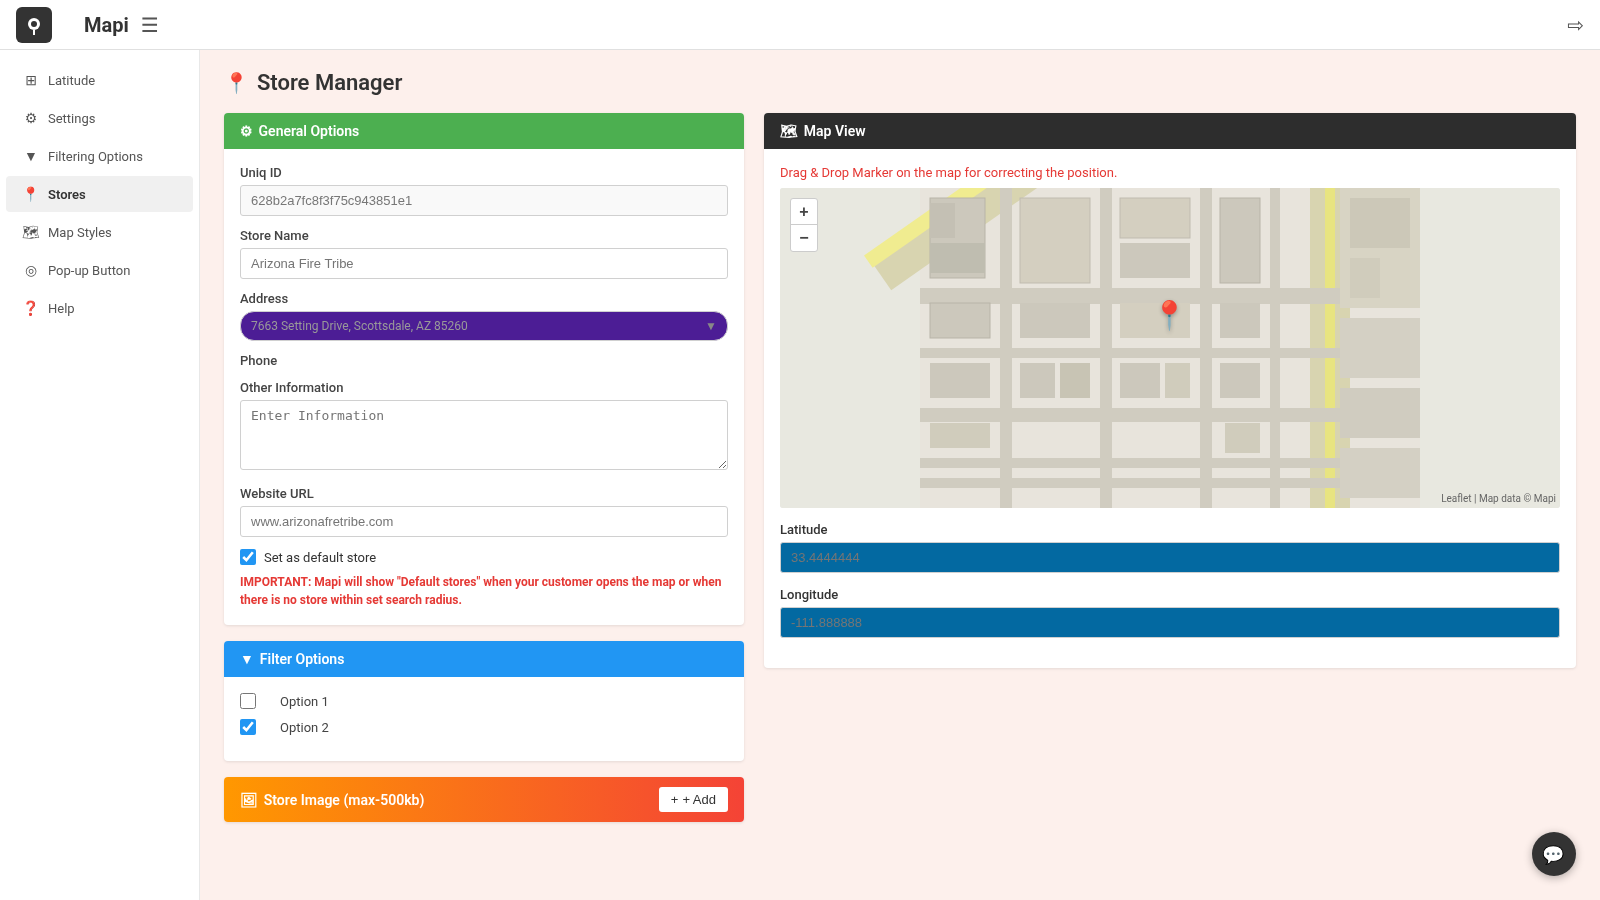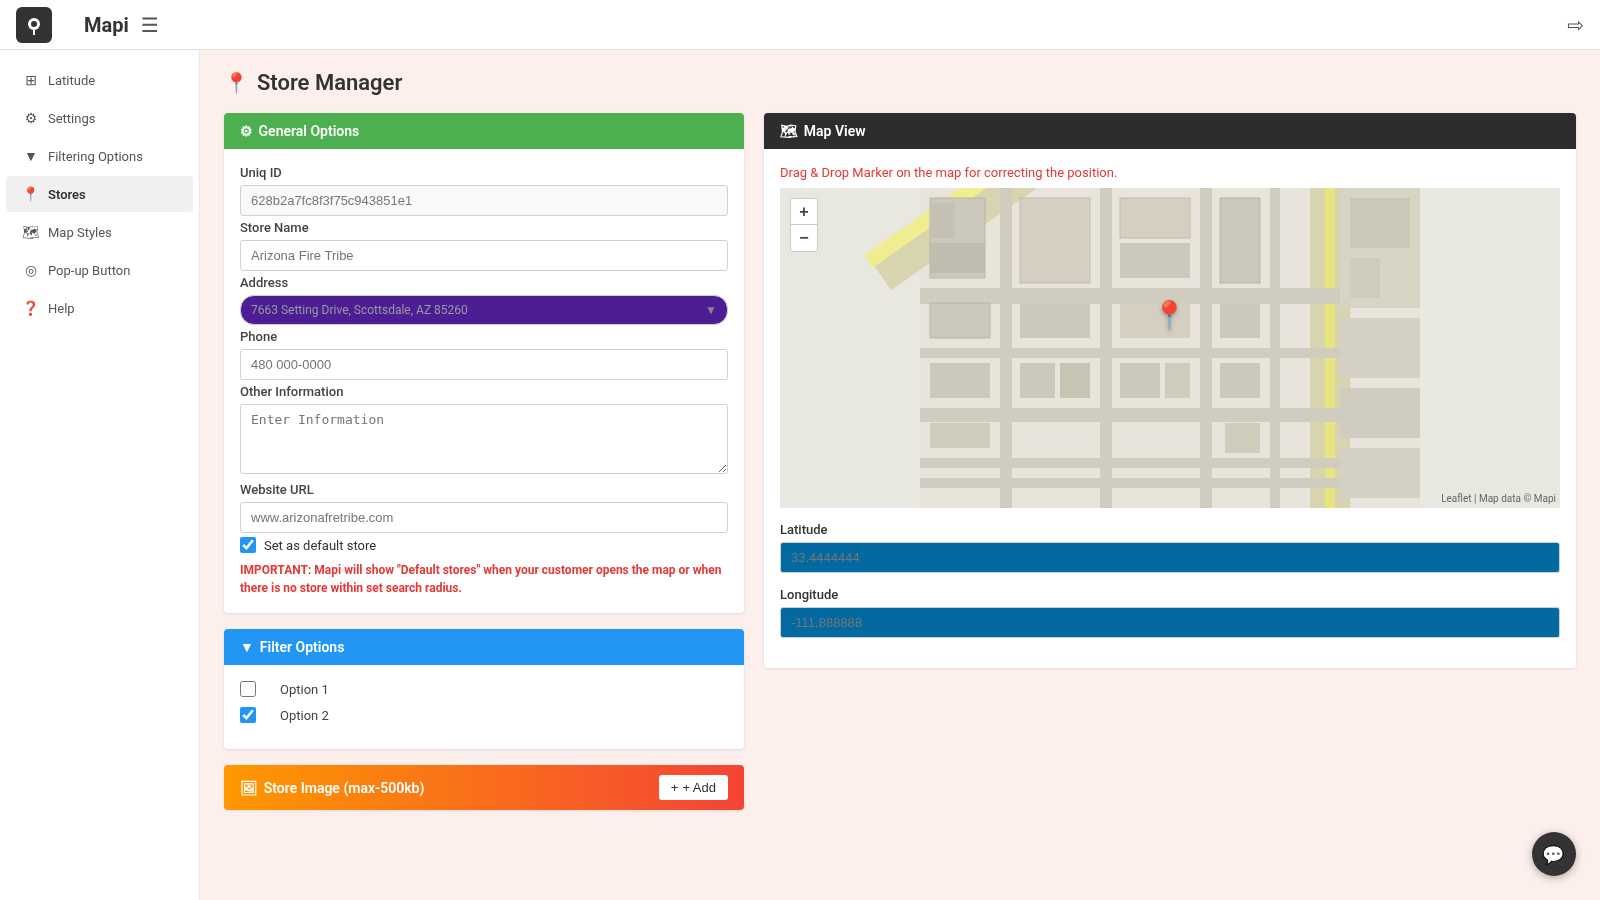--- a/index.html
+++ b/index.html
@@ -76,21 +76,21 @@
       color: #fff;
       display: flex; align-items: center; gap: 6px;
     }
     .card-header.green { background: #4caf50; }
     .card-header.blue { background: #2196f3; }
     .card-header.orange-red { background: linear-gradient(to right, #ff9800, #f44336); }
     .card-header.dark { background: #2d2d2d; }
     .card-body { padding: 16px; }
 
     
-    .form-group { margin-bottom: 4px; }
+    .form-group { margin-bottom: 12px; }
     .form-group:last-child { margin-bottom: 0; }
     .form-label { font-size: 13px; font-weight: 500; color: #444; margin-bottom: 5px; display: block; }
     .form-control {
       width: 100%; padding: 7px 10px;
       border: 1px solid #d0d0d0; border-radius: 3px;
       font-size: 13px; color: #888; background: #fff;
       outline: none;
     }
     .form-control.readonly { background: #f9f9f9; color: #777; }
     textarea.form-control { resize: vertical; min-height: 70px; }
@@ -291,21 +291,20 @@
             <div class="form-group">
               <label class="form-label">Address</label>
               <div class="address-select">
                 <span style="font-size:12px;color:#999;">7663 Setting Drive, Scottsdale, AZ 85260</span>
                 <span style="color:#888;">▼</span>
               </div>
             </div>
 
             <div class="form-group">
               <label class="form-label">Phone</label>
-              <input type="text" class="form-control" placeholder="480 000-0000" style="">
             </div>
 
             <div class="form-group">
               <label class="form-label">Other Information</label>
               <textarea class="form-control" placeholder="Enter Information" style=""></textarea>
             </div>
 
             <div class="form-group">
               <label class="form-label">Website URL</label>
               <input type="text" class="form-control" placeholder="www.arizonafretribe.com" style="">

